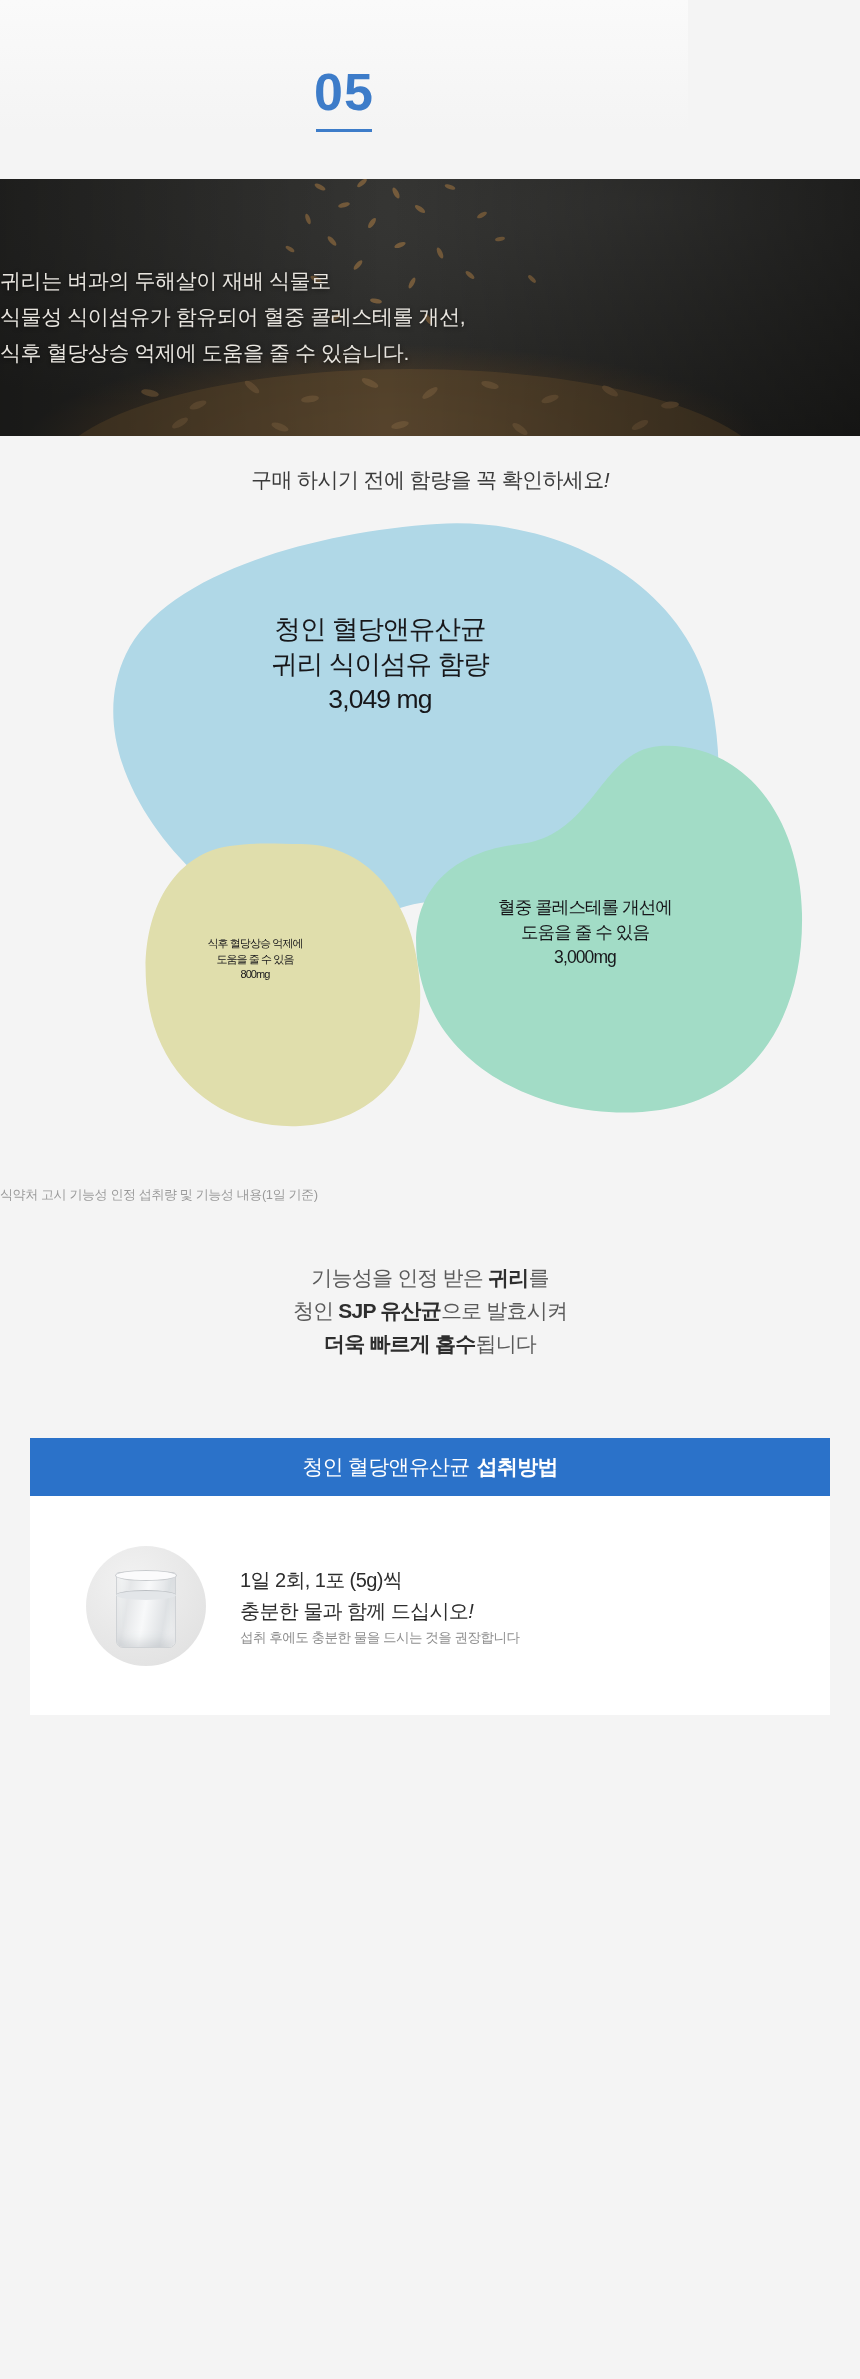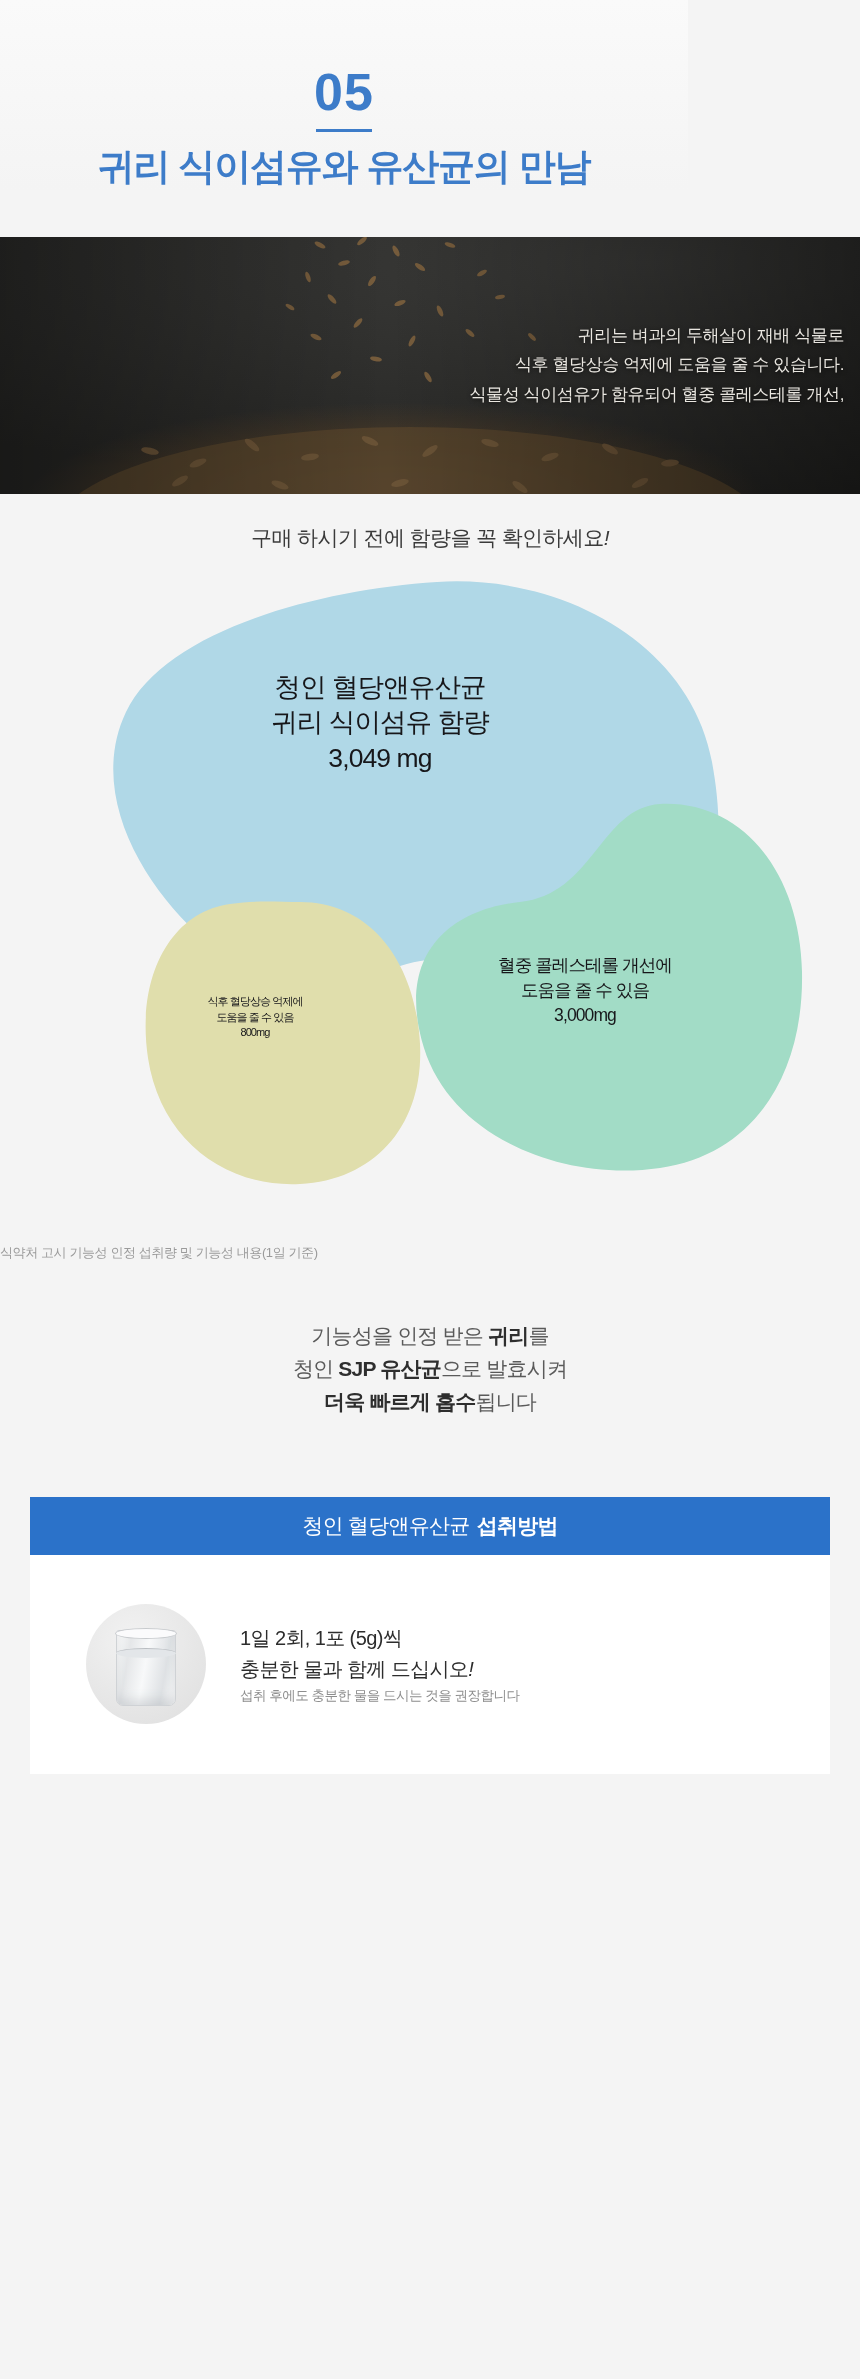--- a/index.html
+++ b/index.html
@@ -40,24 +40,24 @@
     width:860px; height:257px;
     margin-top:47px;
     overflow:hidden;
     background:
       radial-gradient(ellipse 60% 55% at 46% 104%, #6b5236 0%, #4a3a27 40%, rgba(60,48,36,0) 72%),
       radial-gradient(ellipse 120% 90% at 75% 10%, #3a3a38 0%, #2e2e2c 60%, #262624 100%),
       linear-gradient(145deg,#4e4e4b 0%, #35342f 55%, #2a2926 100%);
   }
   .hero-grains{ position:absolute; inset:0; }
   .hero-text{
-    position:absolute; left:0; right:16px; top:84px;
-    text-align:right;
+    position:absolute; left:0; right:2px; top:84px;
+    text-align:left;
     color:#e9e6e0;
-    font-size:17px; line-height:1.72;
+    font-size:21px; line-height:1.72;
     letter-spacing:-0.4px;
     text-shadow:0 1px 4px rgba(0,0,0,.65);
   }
 
   
   .purchase-note{
     margin-top:30px;
     text-align:center;
     font-size:21px; color:#3a3a3a; letter-spacing:-0.6px;
   }
@@ -158,21 +158,20 @@
     margin-top:2px;
     font-size:13.5px; color:#8d8d8d; letter-spacing:-0.5px;
   }
 </style>
 </head>
 <body>
 
 <div class="header">
   <div class="num">05</div>
   <div class="num-rule"></div>
-  <div class="main-title">귀리 식이섬유와 유산균의 만남</div>
 </div>
 
 <div class="hero">
   <svg class="hero-grains" width="860" height="257" viewBox="0 0 860 257">
     <defs>
       <radialGradient id="pileG" cx="46%" cy="100%" r="62%">
         <stop offset="0%" stop-color="#8a6b44"></stop>
         <stop offset="55%" stop-color="#6b5336"></stop>
         <stop offset="100%" stop-color="#3b2f21" stop-opacity="0"></stop>
       </radialGradient>
@@ -224,22 +223,22 @@
       <ellipse cx="180" cy="244" rx="9" ry="3.4" transform="rotate(-30 180 244)"></ellipse>
       <ellipse cx="280" cy="248" rx="9" ry="3.4" transform="rotate(20 280 248)"></ellipse>
       <ellipse cx="400" cy="246" rx="9" ry="3.4" transform="rotate(-14 400 246)"></ellipse>
       <ellipse cx="520" cy="250" rx="9" ry="3.4" transform="rotate(36 520 250)"></ellipse>
       <ellipse cx="640" cy="246" rx="9" ry="3.4" transform="rotate(-26 640 246)"></ellipse>
     </g>
     <rect x="0" y="0" width="860" height="257" fill="url(#vig)"></rect>
   </svg>
   <div class="hero-text">
     <div>귀리는 벼과의 두해살이 재배 식물로</div>
+    <div>식물성 식이섬유가 함유되어 혈중 콜레스테롤 개선,</div>
     <div>식후 혈당상승 억제에 도움을 줄 수 있습니다.</div>
-    <div>식물성 식이섬유가 함유되어 혈중 콜레스테롤 개선,</div>
   </div>
 </div>
 
 <div class="purchase-note"><span>구매 하시기 전에 함량을 꼭 확인하세요</span><span class="excl">!</span></div>
 
 <div class="venn-wrap">
   <svg class="venn-svg" width="860" height="640" viewBox="0 0 860 640">
     <g style="mix-blend-mode:multiply">
       <path fill="#b8e2f2" d="M437,10 C560,2 690,70 712,190 C734,310 700,378 620,392
                C540,406 470,372 400,394 C330,416 250,410 196,360

